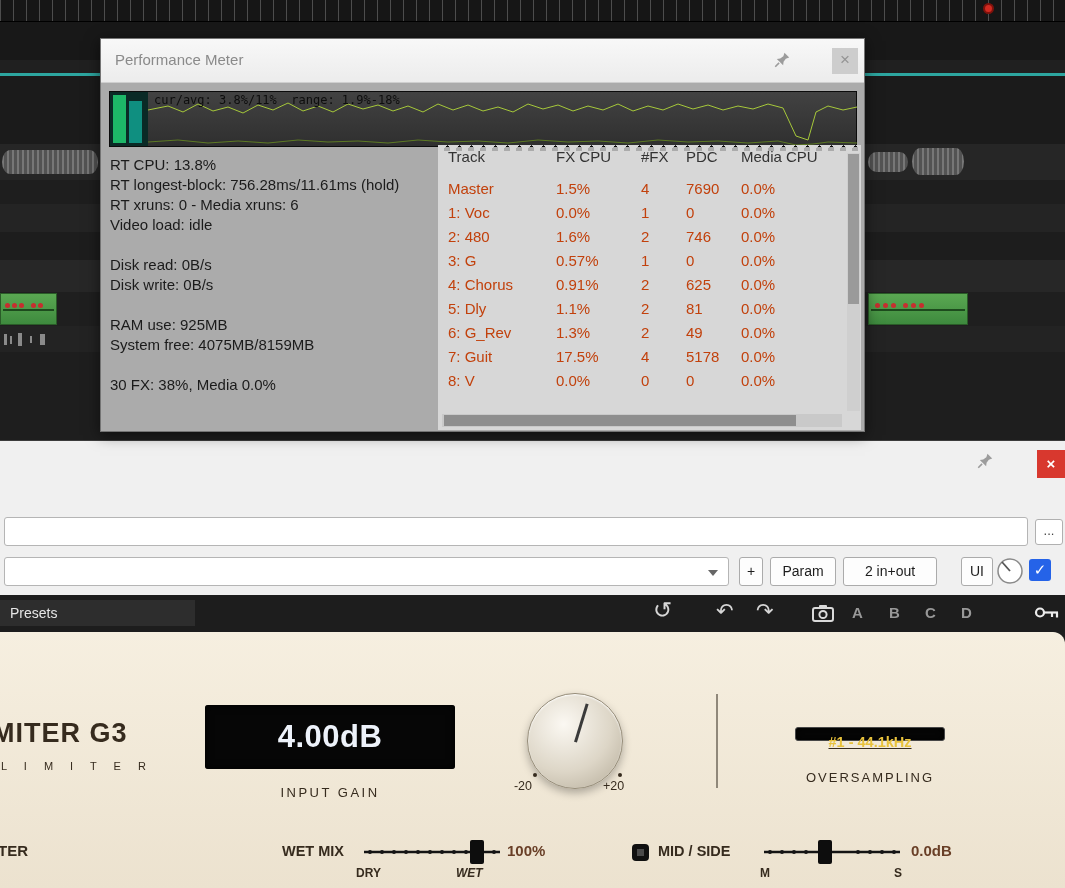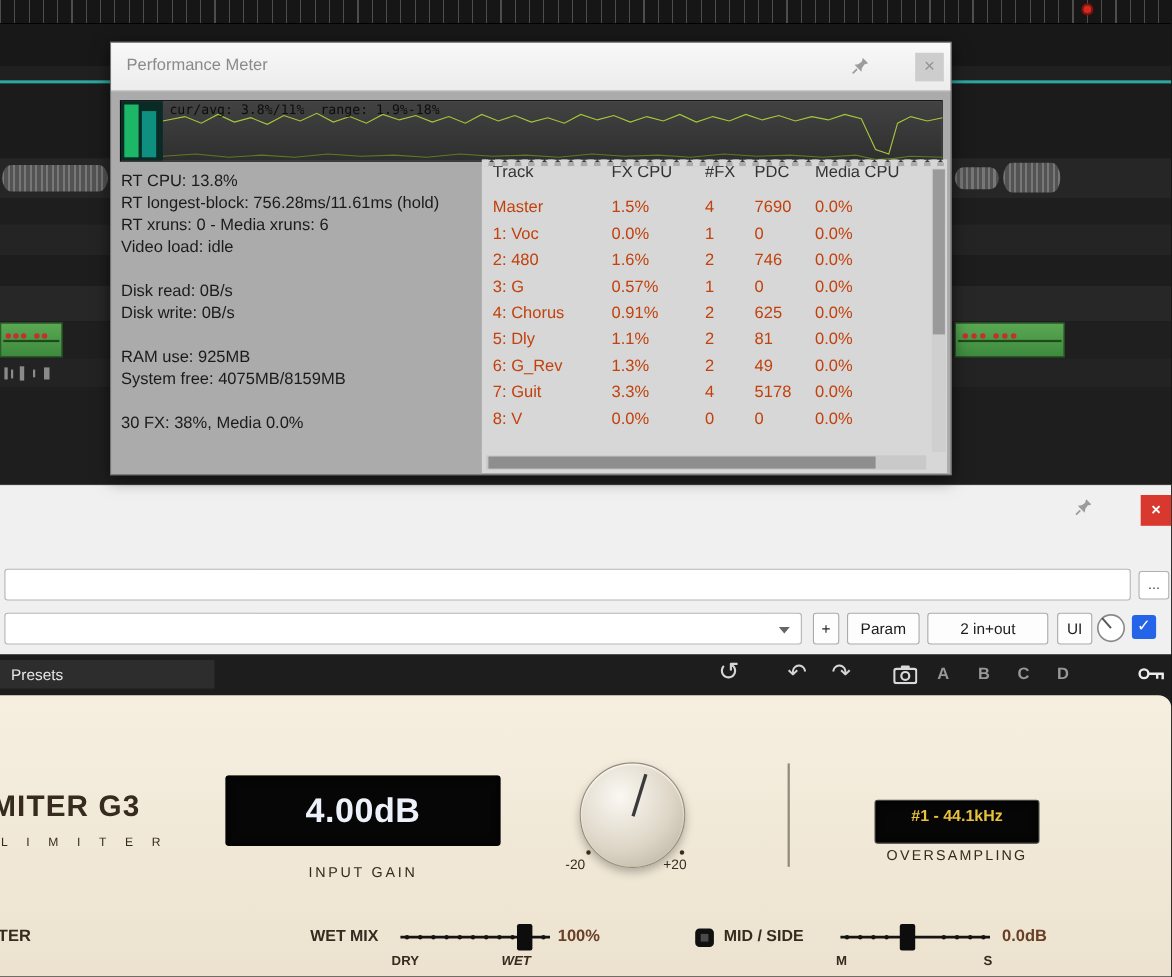--- a/index.html
+++ b/index.html
@@ -77,21 +77,21 @@
   .combo-arrow { position:absolute; right:10px; top:12px; width:0; height:0;
     border-left:5px solid transparent; border-right:5px solid transparent;
     border-top:6px solid #666; }
   .fxbtn { top:116px; height:29px; background:#fdfdfd; border:1px solid #ababab;
     border-radius:3px; font-size:14px; color:#1d1d1d; text-align:center; line-height:27px; }
   #btn-more { left:1035px; top:78px; width:28px; height:26px; background:#fff;
     border:1px solid #b0b0b0; border-radius:3px; font-size:13px; color:#444;
     text-align:center; line-height:22px; }
   #btn-plus { left:739px; width:24px; }
   #btn-param { left:770px; width:66px; }
-  #btn-io { left:843px; width:110px; }
+  #btn-io { left:843px; width:94px; }
   #btn-ui { left:961px; width:32px; }
   #fx-knob { left:995px; top:115px; }
   #fx-check { left:1029px; top:118px; width:22px; height:22px; background:#2563e8;
     border-radius:3px; color:#fff; font-size:15px; line-height:22px; text-align:center; }
 
   
   #presetbar { left:0; top:595px; width:1065px; height:37px; background:#1d1d1d; z-index:2; }
   #presetbox { position:absolute; left:0; top:5px; width:195px; height:26px; background:#2d2d2d;
     color:#e6e6e6; font-size:14px; line-height:26px; padding-left:10px; }
   .barico { position:absolute; color:#d6d6d6; }
@@ -116,21 +116,21 @@
   #lbl-gain { left:205px; top:153px; width:250px; text-align:center; font-size:13px; letter-spacing:2.5px; }
   #knob { left:527px; top:61px; width:96px; height:96px; border-radius:50%;
     background:radial-gradient(circle at 38% 32%, #fbf8f2, #ddd6c7 55%, #b3aa97);
     border:1px solid #958c79; box-shadow:0 4px 9px rgba(0,0,0,.28), inset 0 1px 2px #fff; }
   #knob .ptr { position:absolute; left:46px; top:8px; width:2.5px; height:40px;
     background:#3a3a3a; transform-origin:50% 40px; transform:rotate(17deg); }
   .kdot { position:absolute; width:4px; height:4px; border-radius:50%; background:#362b1e; }
   #lbl-neg20 { left:500px; top:147px; width:32px; text-align:right; font-size:12.5px; }
   #lbl-pos20 { left:603px; top:147px; width:32px; font-size:12.5px; }
   #pdivider { left:716px; top:62px; width:2px; height:94px; background:#90887a; }
-  #lcd-os { left:795px; top:95px; width:150px; height:40px; border:1px solid #474747; }
+  #lcd-os { left:795px; top:95px; width:150px; height:14px; border:1px solid #474747;text-decoration:underline; }
   #lcd-os span { display:block; text-align:center; line-height:28px;
     font-size:14.5px; font-weight:bold; color:#e8c23c; }
   #lbl-os { left:795px; top:138px; width:150px; text-align:center; font-size:13px; letter-spacing:2px; }
   .brow { font-weight:bold; font-size:14.5px; }
   #lbl-ter { left:-2px; top:210px; font-weight:bold; font-size:15px; }
   #lbl-wetmix { left:282px; top:211px; }
   #sl-wet { left:360px; top:206px; }
   #lbl-dry { left:356px; top:234px; font-size:12px; font-weight:bold; }
   #lbl-wet { left:456px; top:234px; font-size:12px; font-weight:bold;font-style:italic; }
   #val-wet { left:507px; top:210px; font-size:15px; font-weight:bold; color:#693f27; }
@@ -284,21 +284,21 @@
       </div>
       <div class="trow">
         <span>6: G_Rev</span>
         <span>1.3%</span>
         <span>2</span>
         <span>49</span>
         <span>0.0%</span>
       </div>
       <div class="trow">
         <span>7: Guit</span>
-        <span>3.3%</span>
+        <span>17.5%</span>
         <span>4</span>
         <span>5178</span>
         <span>0.0%</span>
       </div>
       <div class="trow">
         <span>8: V</span>
         <span>0.0%</span>
         <span>0</span>
         <span>0</span>
         <span>0.0%</span>

